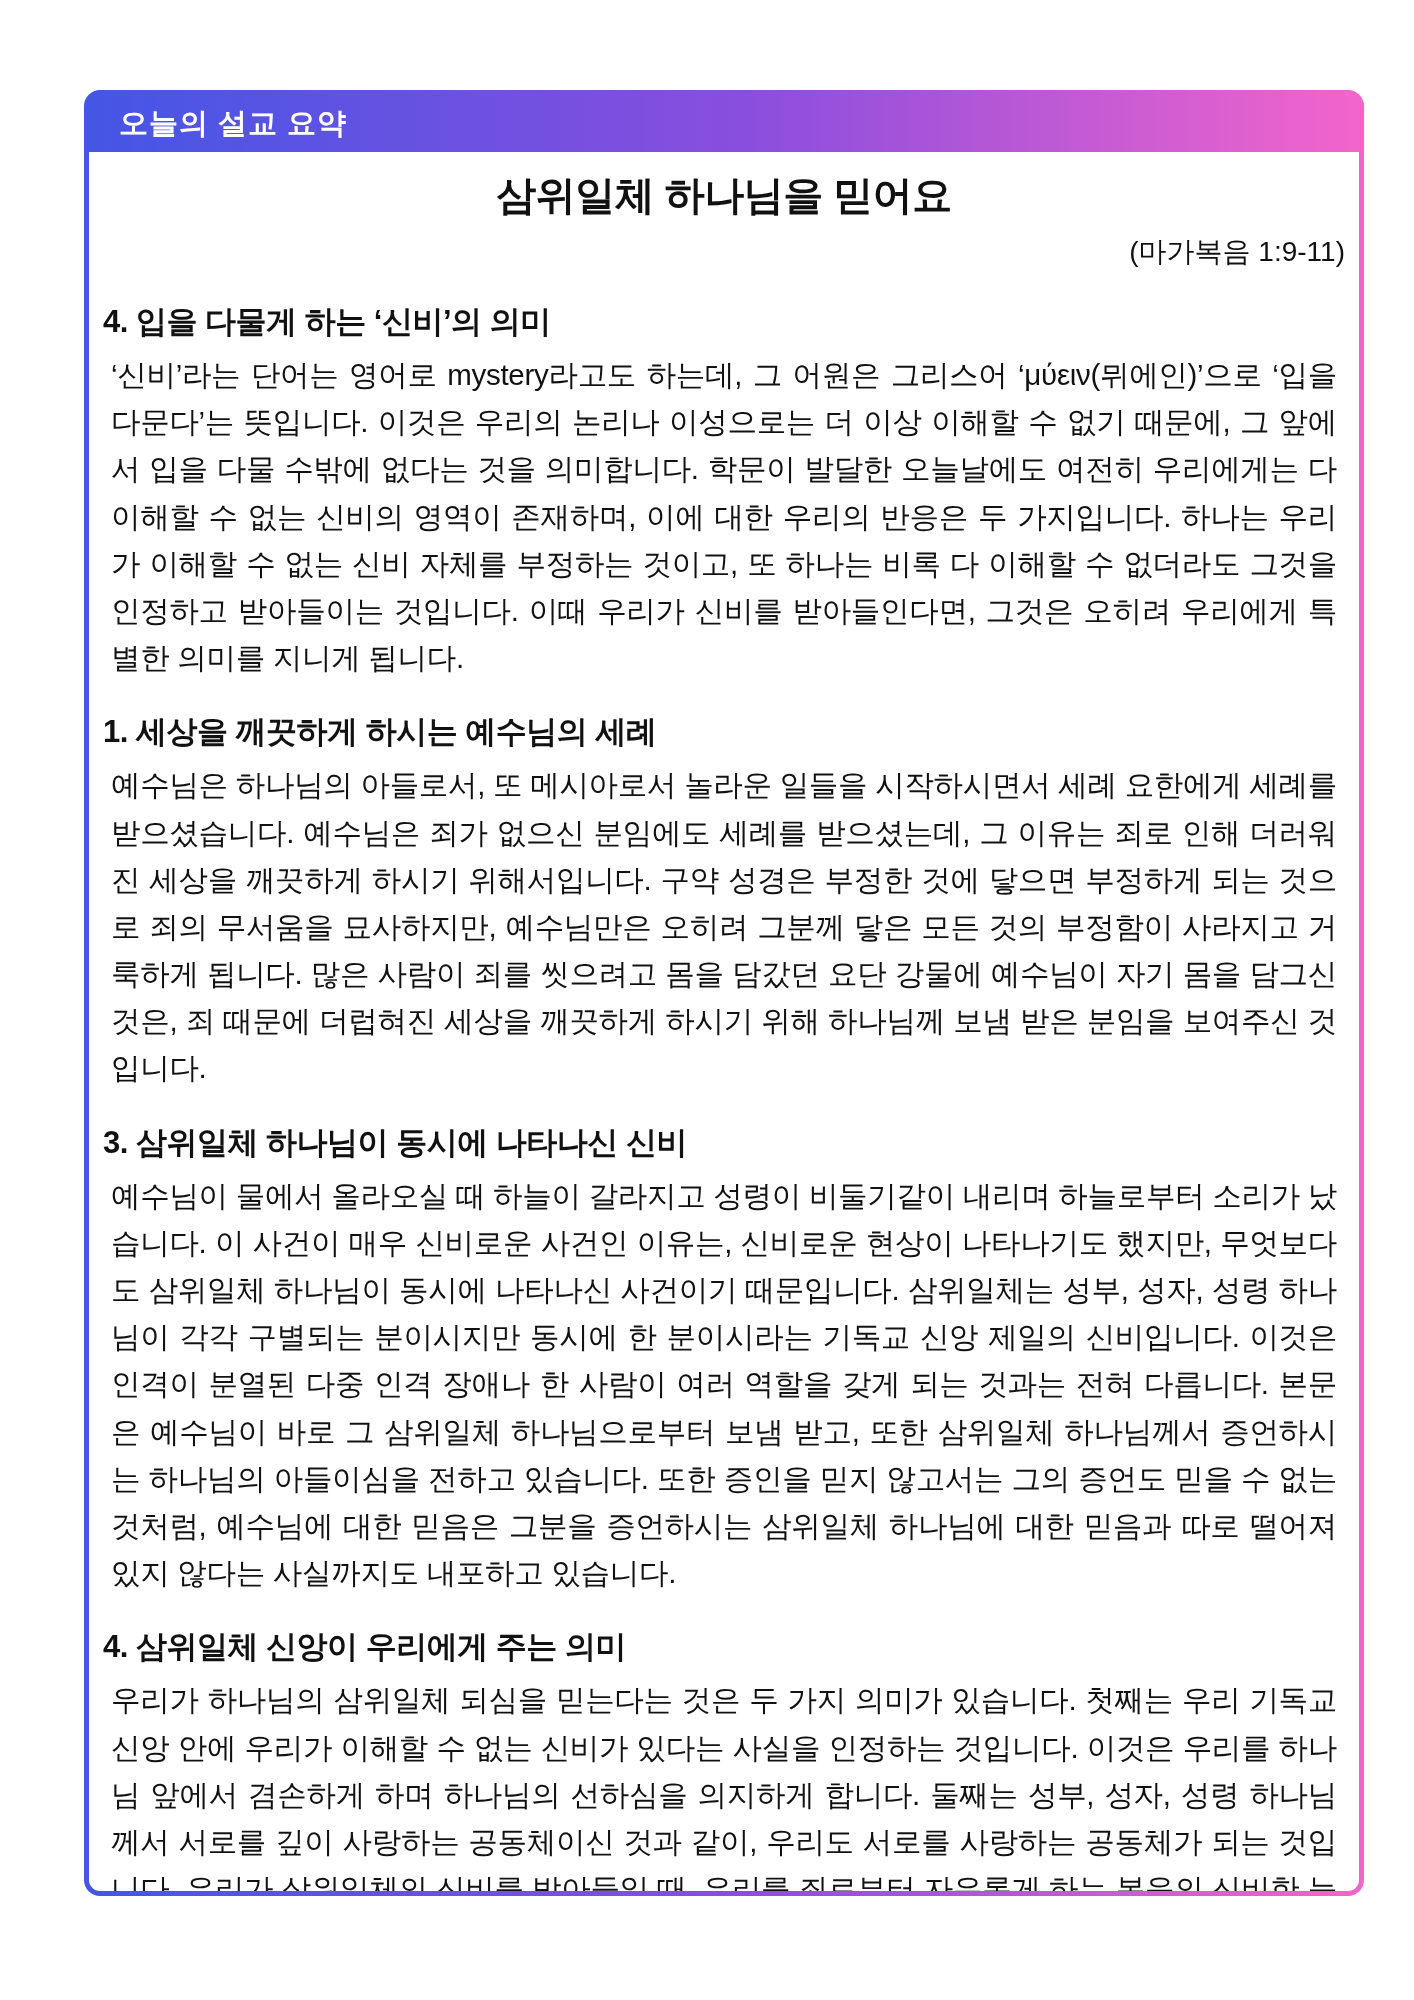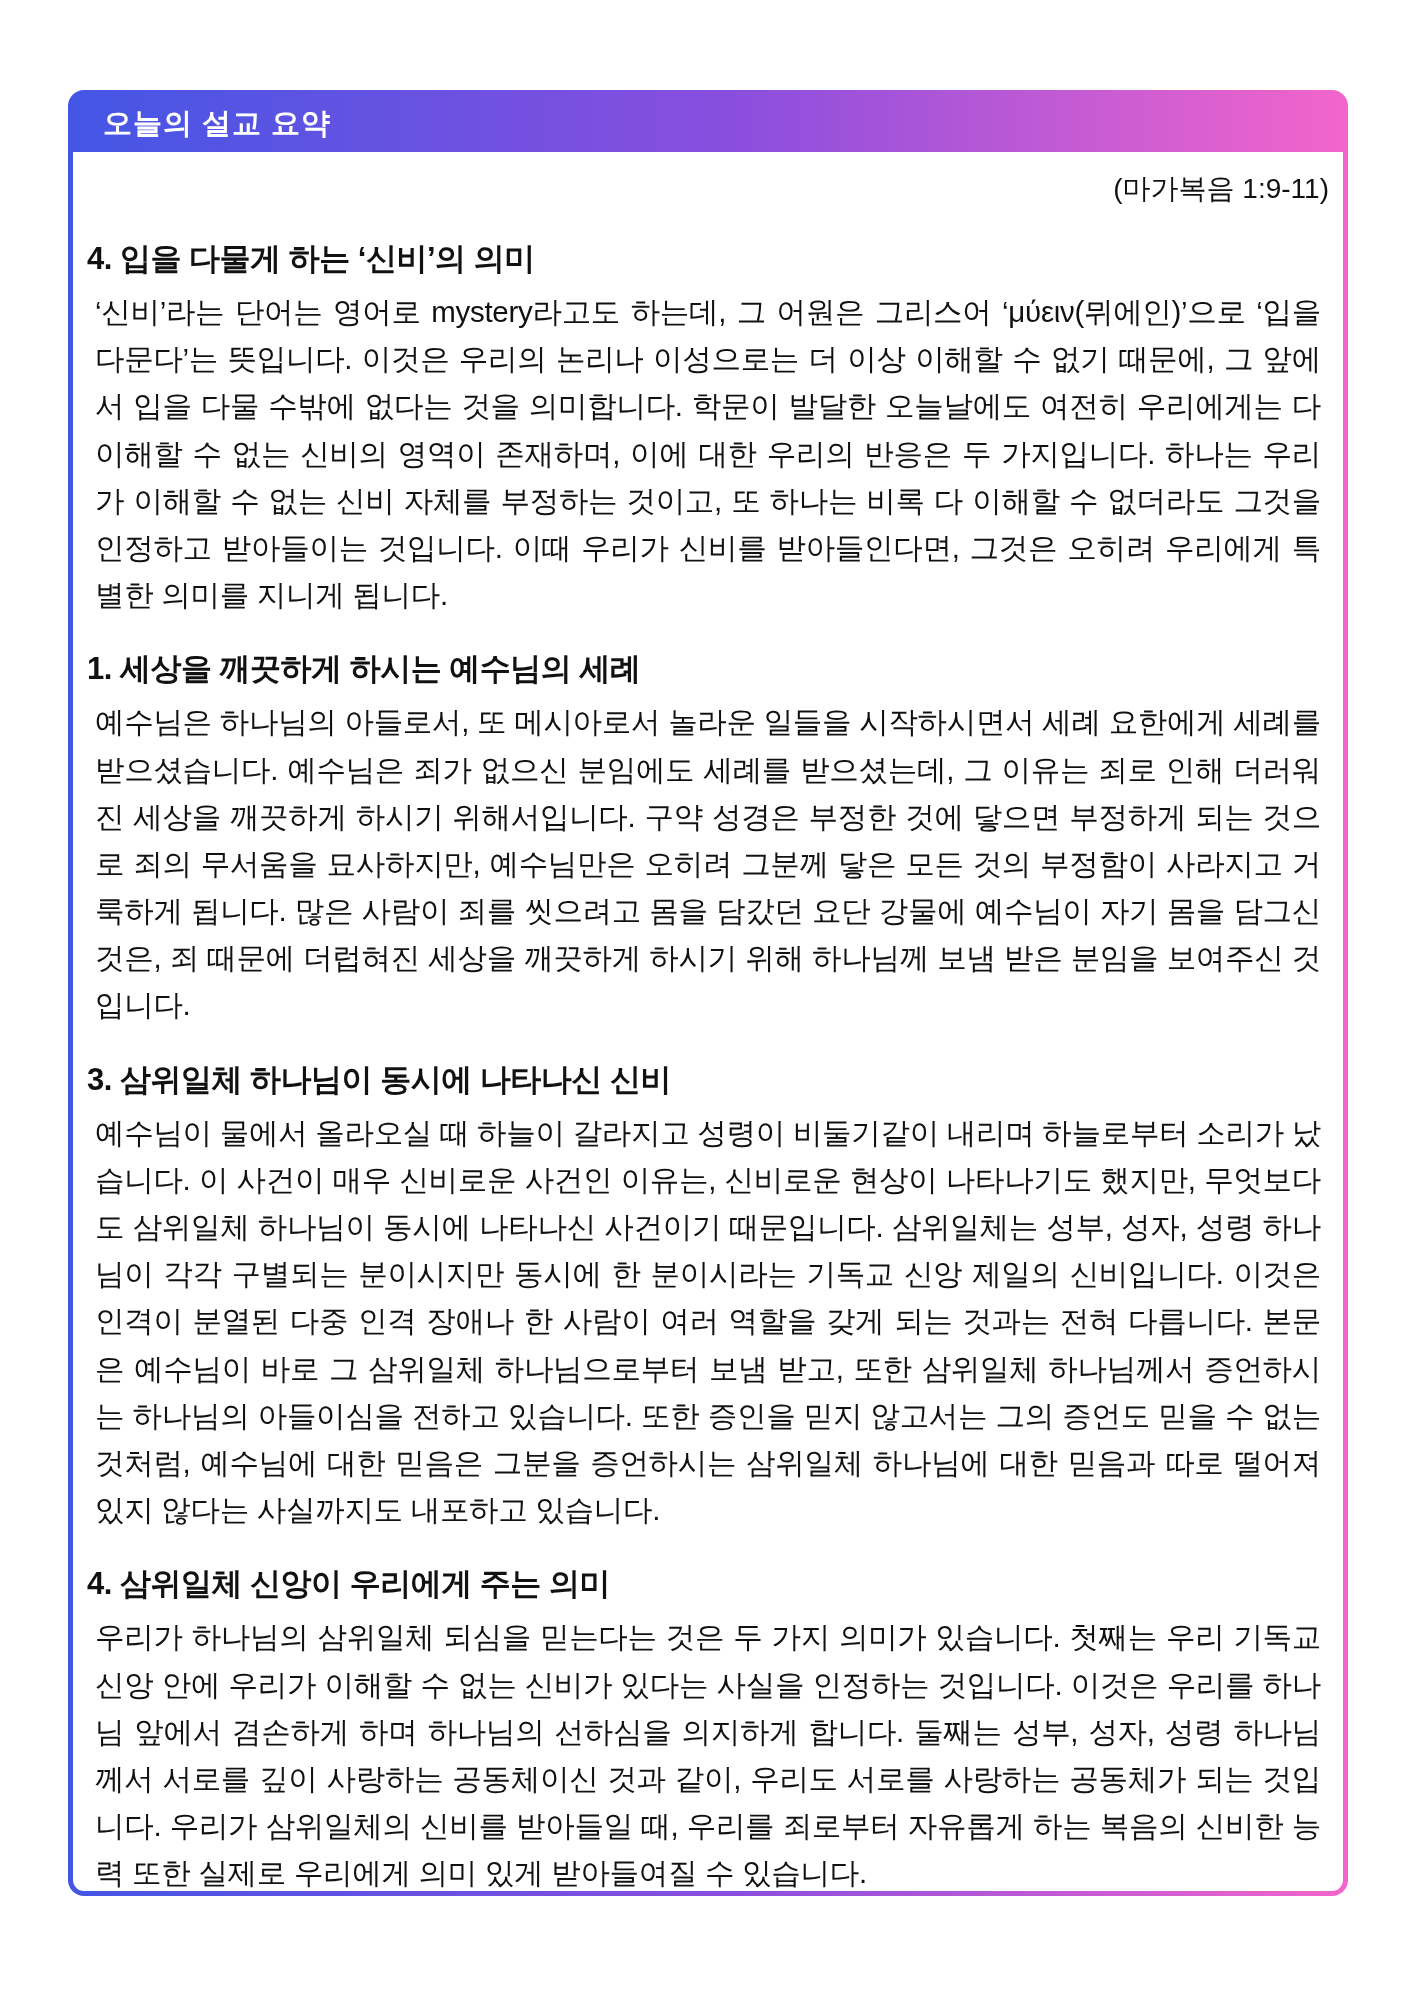--- a/index.html
+++ b/index.html
@@ -6,21 +6,21 @@
   body {
     width: 1414px;
     height: 2000px;
     background: #ffffff;
     font-family: "Liberation Sans", "DejaVu Sans", sans-serif;
     color: #111111;
     position: relative;
   }
   .card {
     position: absolute;
-    left: 68px;
+    left: 84px;
     top: 90px;
     width: 1280px;
     height: 1806px;
     box-sizing: border-box;
     border-radius: 16px;
     padding: 5px;
     background: linear-gradient(90deg, #4456e5 0%, #8a4ede 52%, #f365cb 100%);
     display: flex;
     flex-direction: column;
     overflow: hidden;
@@ -79,20 +79,21 @@
 <body>
 
 <div class="card">
 
   <div class="card-header">
     <span class="tab-label">오늘의 설교 요약</span>
   </div>
 
   <div class="card-body">
 
+    <h1 class="doc-title">삼위일체 하나님을 믿어요</h1>
 
     <p class="doc-subtitle">(마가복음 1:9-11)</p>
 
     <div class="section">
       <h2 class="section-heading">4. 입을 다물게 하는 ‘신비’의 의미</h2>
       <p class="section-body">‘신비’라는 단어는 영어로 mystery라고도 하는데, 그 어원은 그리스어 ‘μύειν(뮈에인)’으로 ‘입을 다문다’는 뜻입니다. 이것은 우리의 논리나 이성으로는 더 이상 이해할 수 없기 때문에, 그 앞에서 입을 다물 수밖에 없다는 것을 의미합니다. 학문이 발달한 오늘날에도 여전히 우리에게는 다 이해할 수 없는 신비의 영역이 존재하며, 이에 대한 우리의 반응은 두 가지입니다. 하나는 우리가 이해할 수 없는 신비 자체를 부정하는 것이고, 또 하나는 비록 다 이해할 수 없더라도 그것을 인정하고 받아들이는 것입니다. 이때 우리가 신비를 받아들인다면, 그것은 오히려 우리에게 특별한 의미를 지니게 됩니다.</p>
     </div>
 
     <div class="section">
       <h2 class="section-heading">1. 세상을 깨끗하게 하시는 예수님의 세례</h2>

